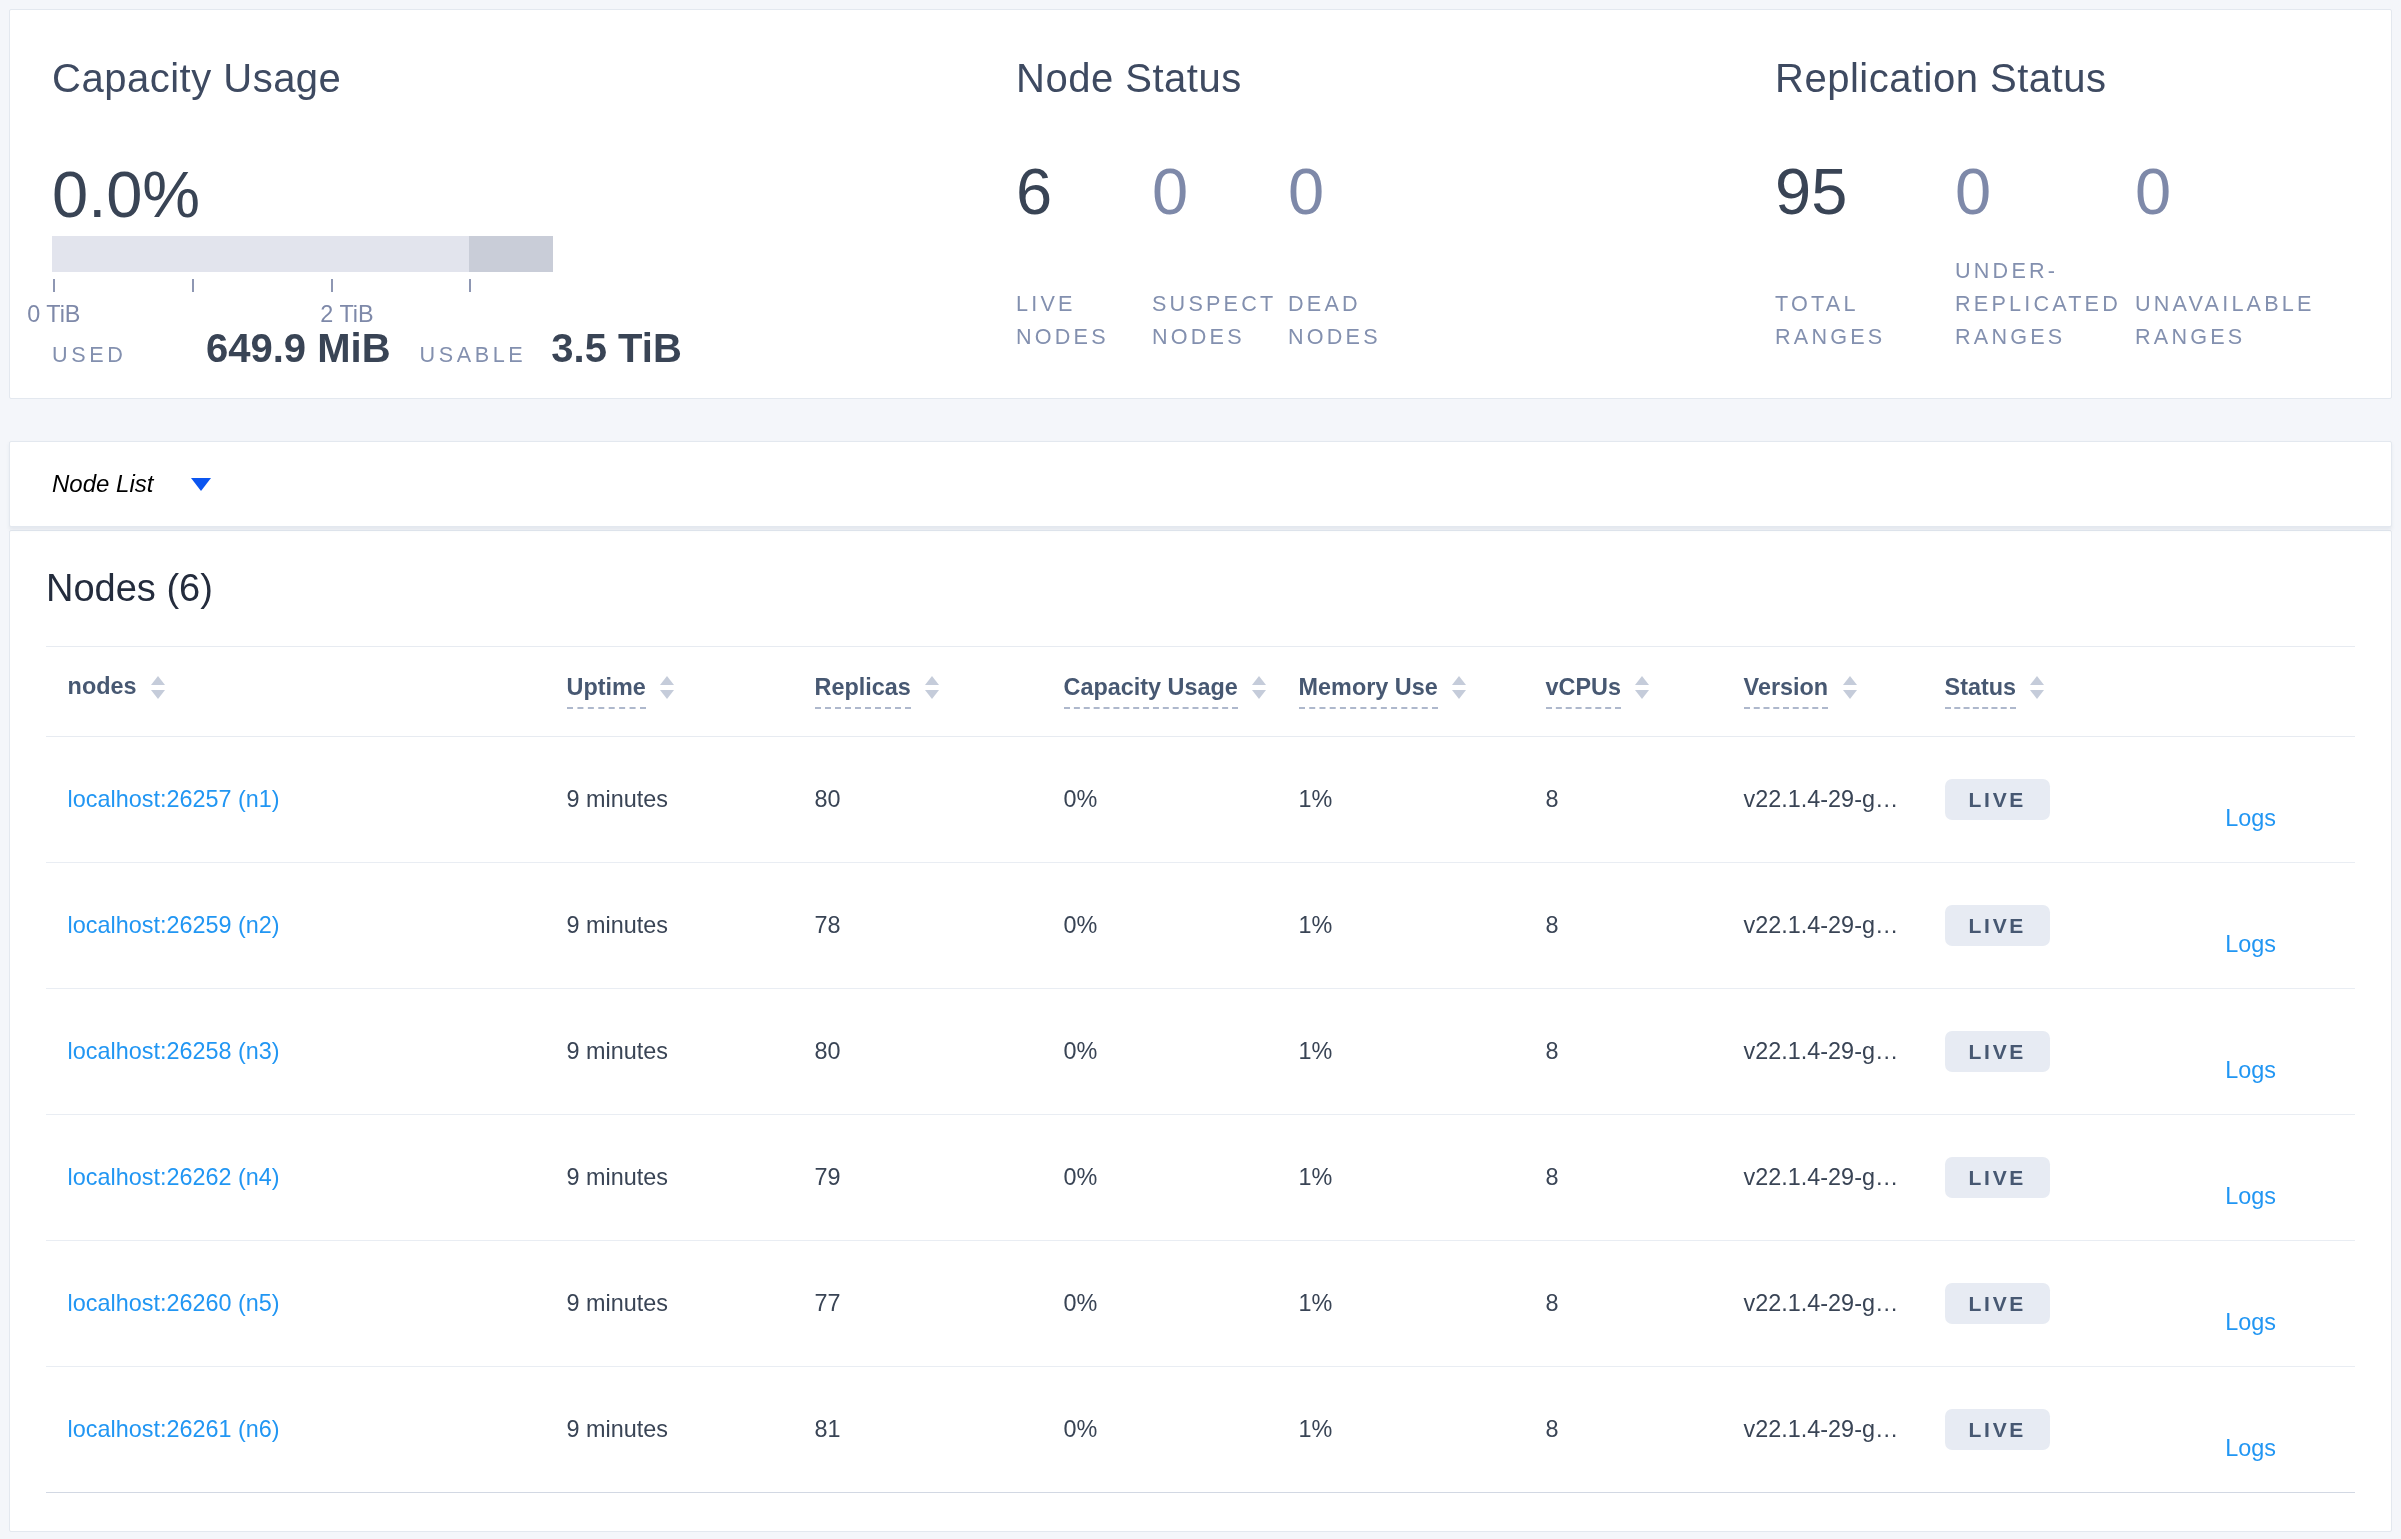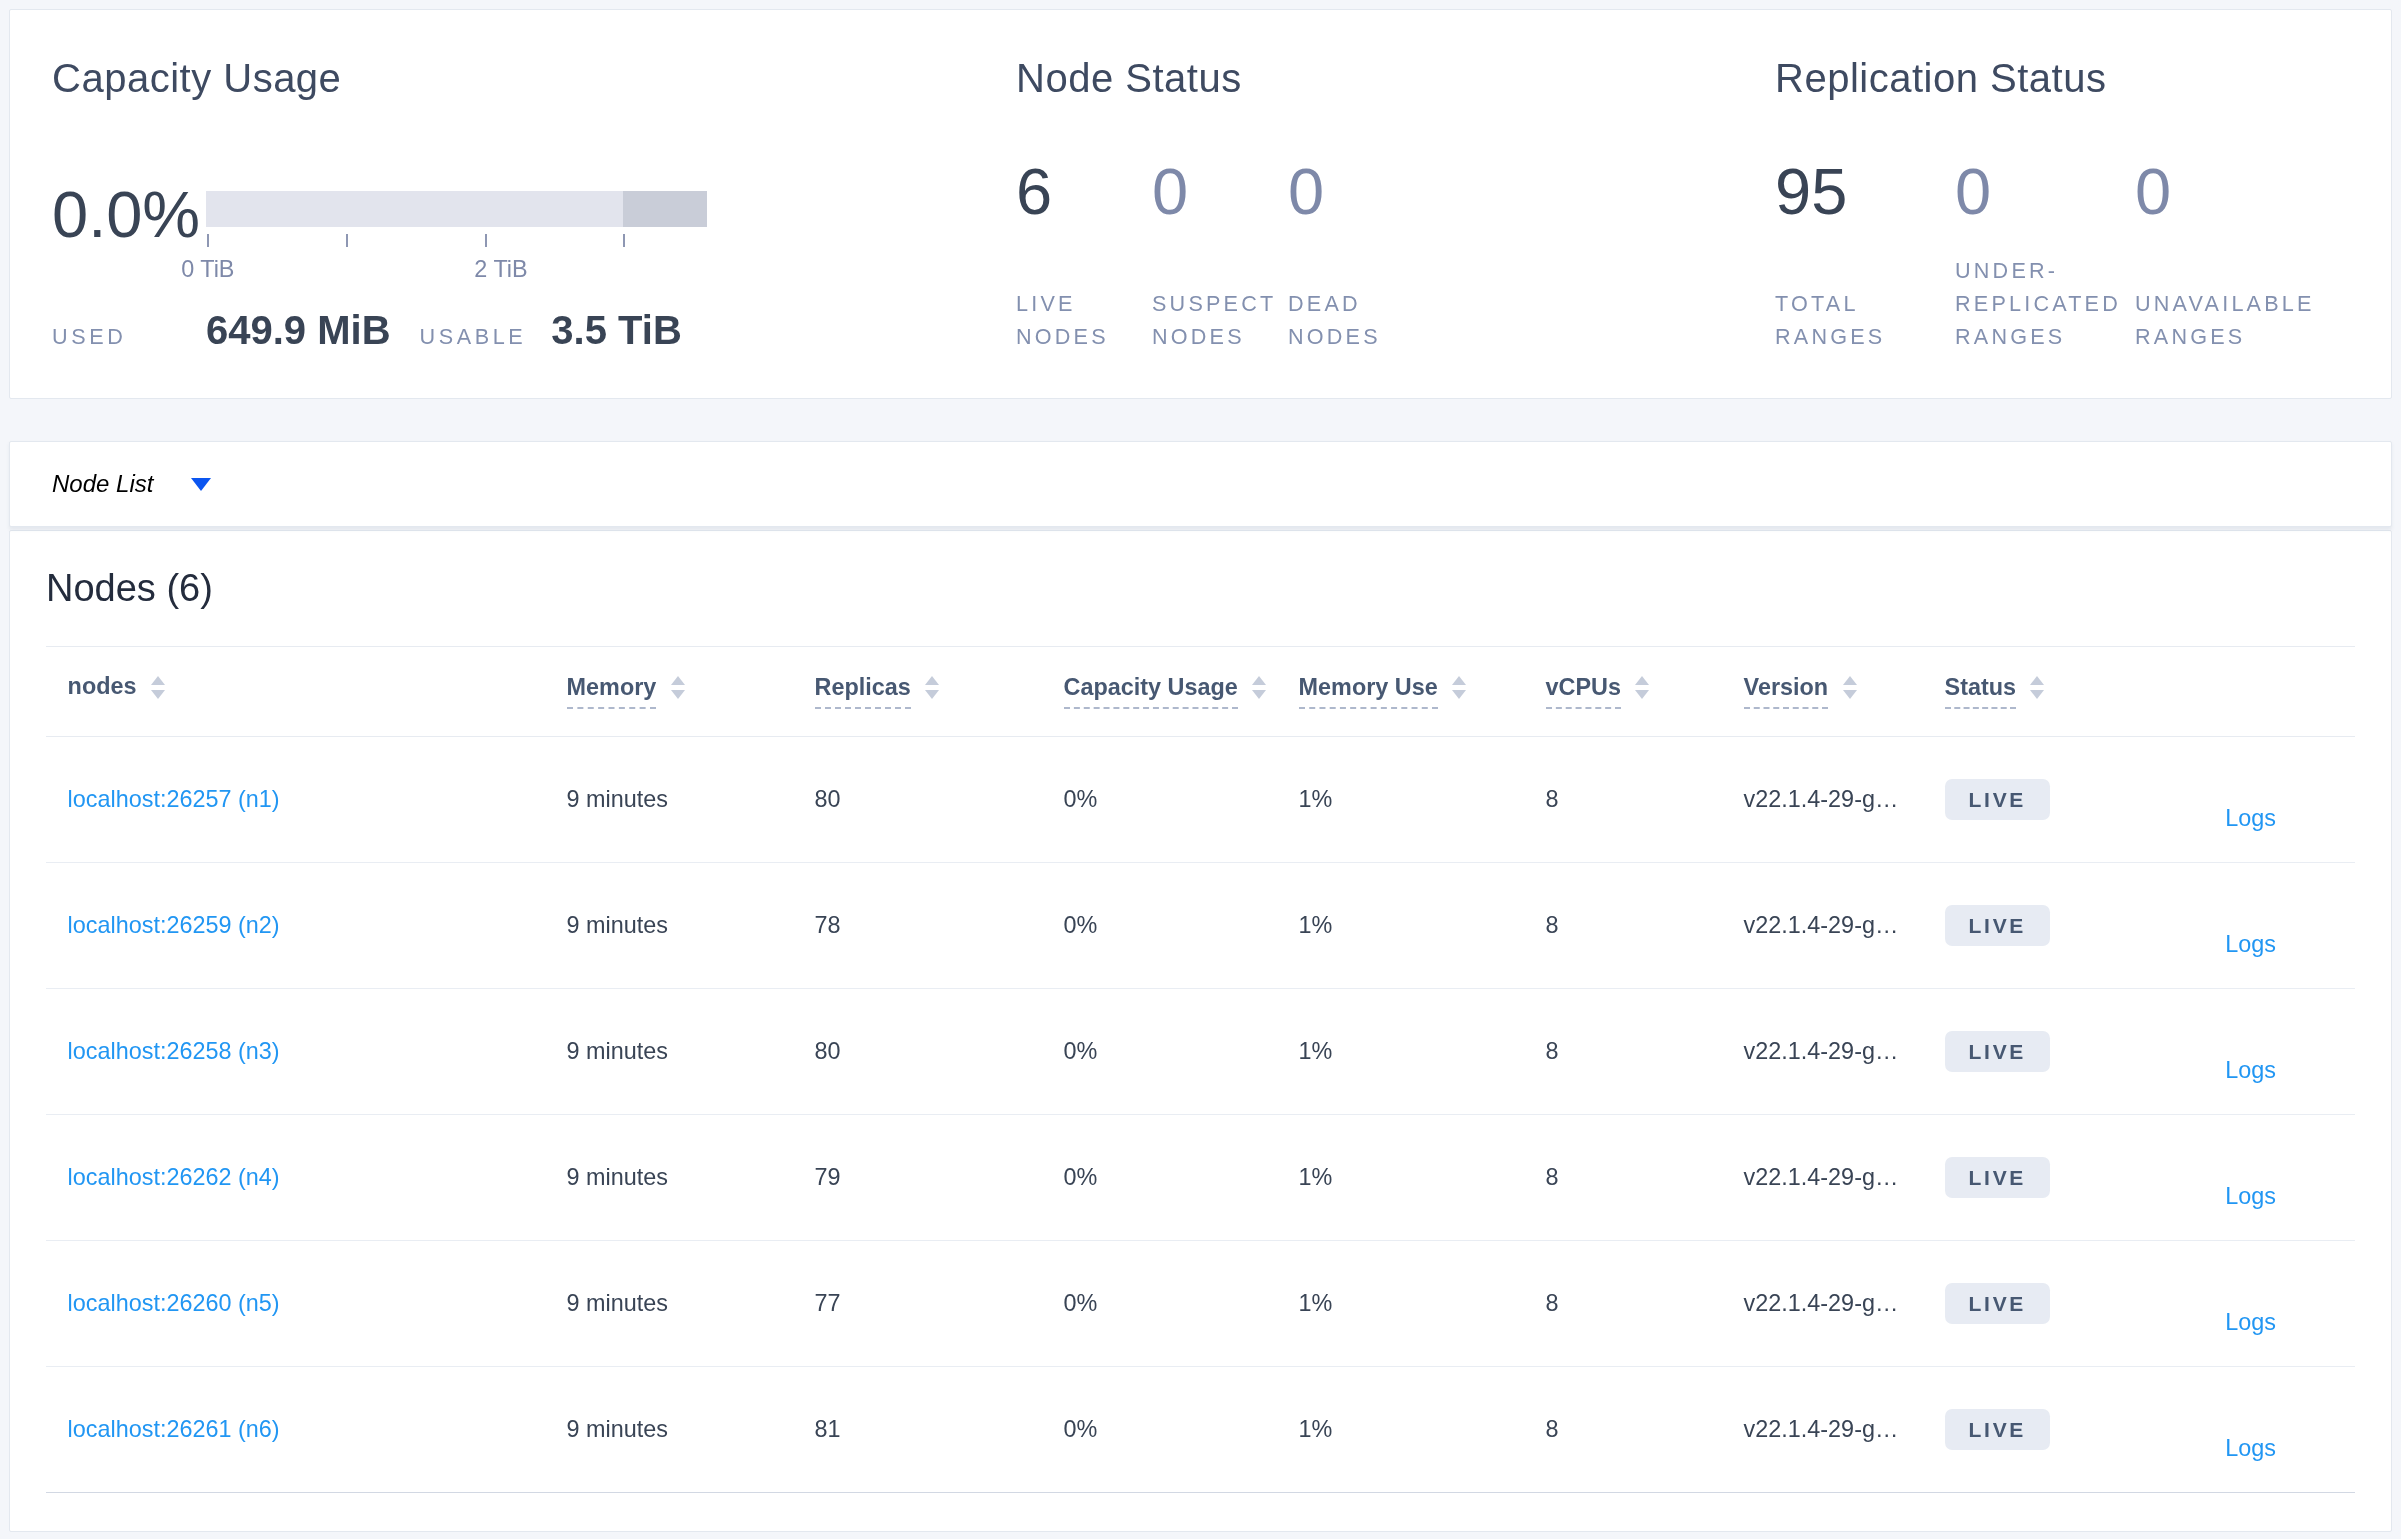--- a/index.html
+++ b/index.html
@@ -26,21 +26,21 @@
   .sec {
     display:flex; flex-direction:column;
     padding-top:48px; padding-bottom:45px;
     height:100%;
   }
   .sec-capacity { width:1006px; padding-left:42px; }
   .sec-nodes    { width:759px; }
   .sec-repl     { flex:1; }
   .sec-title { font-size:40px; line-height:40px; color:#3e4a61; letter-spacing:0.5px; }
 
-  .cap-row { display:flex; margin-top:84px; align-items:flex-start; }
+  .cap-row { display:flex; margin-top:64px; align-items:flex-start;flex-direction:column; }
   .cap-pct { font-size:65px; line-height:65px; color:#394455; width:154px; }
   .bar-wrap { margin-left:0px; width:501px; }
   .bar-track { margin-top:9px; height:36px; background:#e2e4ed; position:relative; overflow:hidden; }
   .bar-reserved { position:absolute; right:0; top:0; height:100%; width:84px; background:#c9cdd8; }
   .bar-used { position:absolute; left:0; top:0; height:100%; width:0; background:#2f72ec; }
   .axis { position:relative; height:54px; }
   .tick { position:absolute; top:7.2px; width:1.8px; height:12.6px; background:#8e97b3; }
   .tick-label { position:absolute; top:29px; transform:translateX(-50%); font-size:23.4px; color:#7e89a9; white-space:nowrap; }
 
   .usage-row { margin-top:auto; display:flex; align-items:baseline; }
@@ -196,21 +196,21 @@
   <div class="panel-heading">Nodes (6)</div>
   <div class="grid-row thead" id="table-head">
       <div class="th">
     <span class="th-label">nodes</span>
     <span class="sorter">
       <span class="up"></span>
       <span class="down"></span>
     </span>
   </div>
       <div class="th">
-    <span class="th-label dashed">Memory</span>
+    <span class="th-label dashed">Uptime</span>
     <span class="sorter">
       <span class="up"></span>
       <span class="down"></span>
     </span>
   </div>
       <div class="th">
     <span class="th-label dashed">Replicas</span>
     <span class="sorter">
       <span class="up"></span>
       <span class="down"></span>

